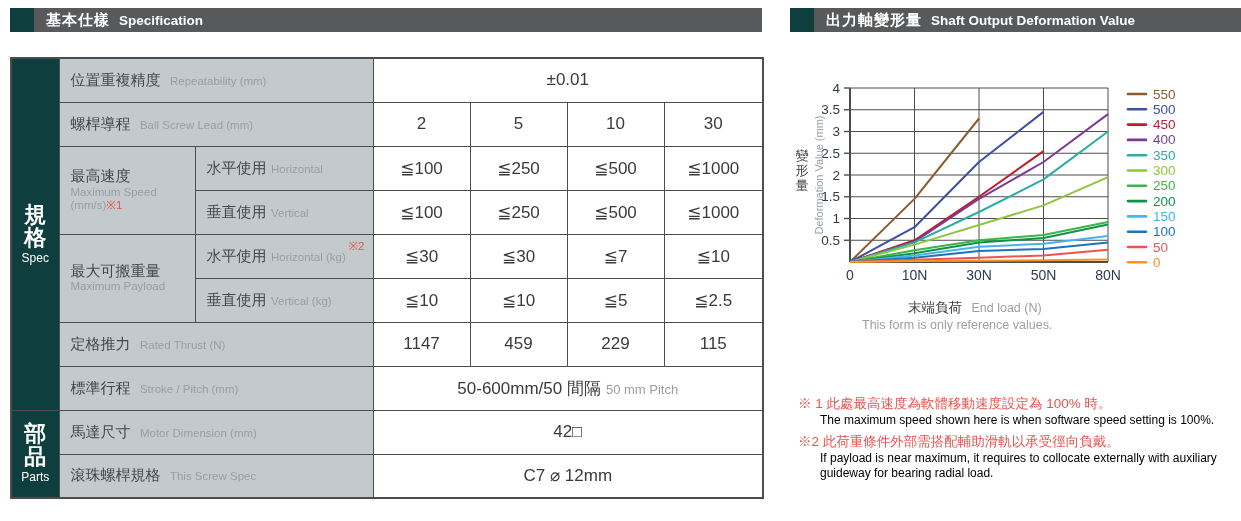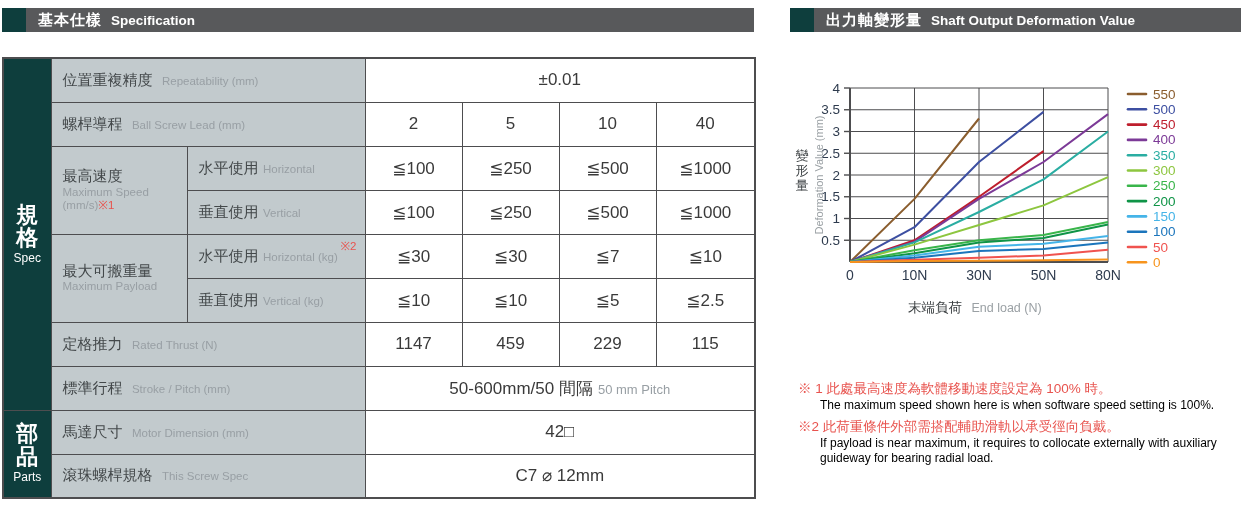--- a/index.html
+++ b/index.html
@@ -1,19 +1,19 @@
 <!DOCTYPE html>
 <html><head>
 <meta charset="utf-8">
 <style>
   * { margin:0; padding:0; box-sizing:border-box; }
   html,body { width:1241px; height:521px; background:#ffffff; overflow:hidden;
               font-family:"Liberation Sans", sans-serif; }
   .panel { position:absolute; top:8px; }
-  .panel-left  { left:2px;  width:752px; }
+  .panel-left  { left:10px;  width:752px; }
   .panel-right { left:790px; width:451px; }
 
   
   .hdr-bar { display:flex; align-items:center; height:24px; background:#58595b; }
   .hdr-sq  { width:24px; height:24px; background:#0e3e3d; flex:0 0 24px; }
   .hdr-zh  { color:#fff; font-weight:bold; font-size:15px; margin-left:12px; letter-spacing:1px; }
   .hdr-en  { color:#fff; font-weight:bold; font-size:13.5px; margin-left:9px; }
 
   
   table.spec { border-collapse:collapse; margin-top:25px; width:752px; table-layout:fixed; }
@@ -83,21 +83,21 @@
     </tr>
 
     <tr>
       <td class="lbl lbl-line" colspan="2">
         <span class="zh">螺桿導程</span>
         <span class="en">Ball Screw Lead (mm)</span>
       </td>
       <td class="val">2</td>
       <td class="val">5</td>
       <td class="val">10</td>
-      <td class="val">40</td>
+      <td class="val">30</td>
     </tr>
 
     <tr>
       <td class="lbl lbl-stack" rowspan="2">
         <span class="zh">最高速度</span>
         <span class="en">Maximum Speed</span>
         <span class="en"><span>(mm/s)</span><span class="note-red">※1</span></span>
       </td>
       <td class="sub">
         <span class="zh">水平使用</span>
@@ -283,20 +283,21 @@
           <line x1="338" y1="169" x2="356" y2="169" stroke="#f0534f" stroke-width="2.6" stroke-linecap="round"></line>
           <text x="363" y="173.5" fill="#f0534f">50</text>
           <line x1="338" y1="184.3" x2="356" y2="184.3" stroke="#f7941d" stroke-width="2.6" stroke-linecap="round"></line>
           <text x="363" y="188.8" fill="#f7941d">0</text>
         </g>
       </svg>
     <div class="xaxis-label">
       <span class="xl-zh">末端負荷</span>
       <span class="xl-en">End load (N)</span>
     </div>
+    <div class="chart-note-en">This form is only reference values.</div>
   </div>
 
   <div class="footnotes">
     <div class="fn-zh">※ 1 此處最高速度為軟體移動速度設定為 100% 時。</div>
     <div class="fn-en">The maximum speed shown here is when software speed setting is 100%.</div>
     <div class="fn-zh">※2 此荷重條件外部需搭配輔助滑軌以承受徑向負戴。</div>
     <div class="fn-en">If payload is near maximum, it requires to collocate externally with auxiliary guideway for bearing radial load.</div>
   </div>
 </div>
 

